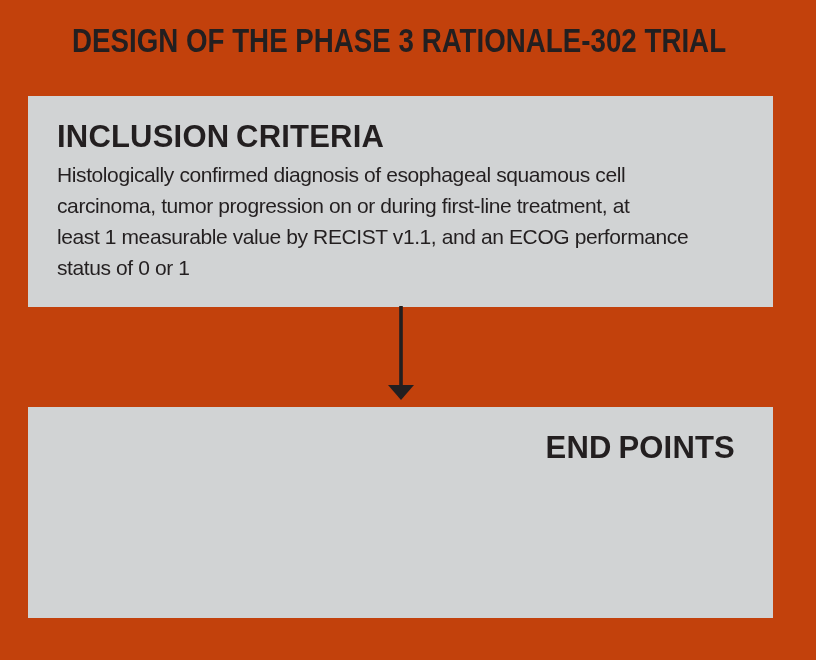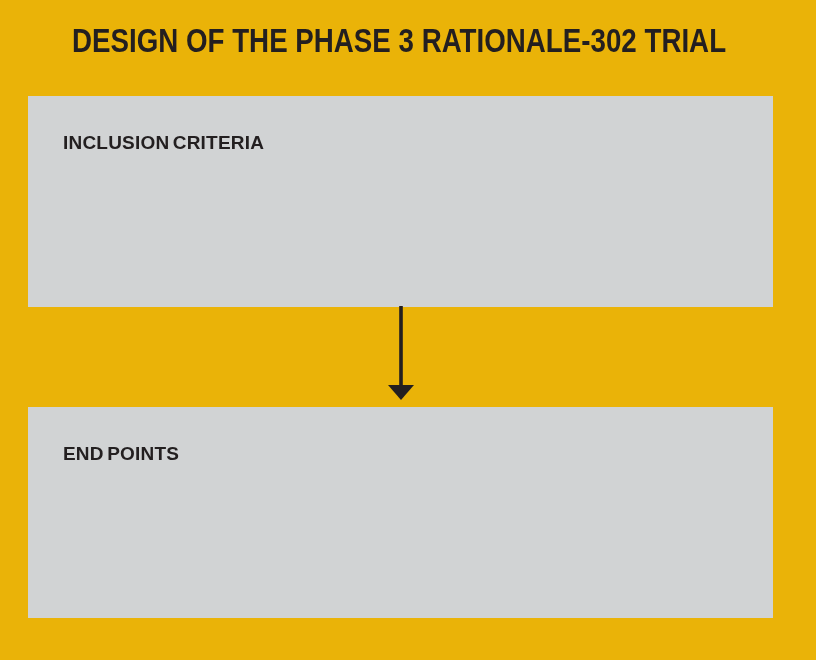--- a/index.html
+++ b/index.html
@@ -5,21 +5,21 @@
   html, body {
     margin: 0;
     padding: 0;
     background: #ffffff;
     font-family: "Liberation Sans", sans-serif;
   }
   .canvas {
     position: relative;
     width: 816px;
     height: 660px;
-    background: #eab308;
+    background: #c2410c;
     overflow: hidden;
   }
   .figure-title {
     position: absolute;
     left: 72px;
     top: 24px;
     margin: 0;
     font-size: 33px;
     line-height: 33px;
     font-weight: bold;
@@ -37,24 +37,25 @@
     box-sizing: border-box;
     padding: 25px 38px 0 29px;
   }
   .box-inclusion {
     top: 96px;
     height: 211px;
   }
   .box-endpoints {
     top: 407px;
     height: 211px;
+    text-align: right;
   }
   .box-heading {
-    margin: 6px;
-    font-size: 19px;
+    margin: 0;
+    font-size: 31px;
     line-height: 32px;
     font-weight: bold;
     color: #231f20;
     letter-spacing: 0.2px;
     word-spacing: -2px;
     white-space: pre;
   }
   .box-body {
     margin: 6px 0 0 0;
     font-size: 21px;
@@ -79,20 +80,24 @@
 </style>
 </head>
 <body>
 
 <div class="canvas">
 
   <h1 class="figure-title">DESIGN OF THE PHASE 3 RATIONALE-302 TRIAL</h1>
 
   <section class="box box-inclusion">
     <h2 class="box-heading">INCLUSION CRITERIA</h2>
+    <p class="box-body">Histologically confirmed diagnosis of esophageal squamous cell
+carcinoma, tumor progression on or during first-line treatment, at
+least 1 measurable value by RECIST v1.1, and an ECOG performance
+status of 0 or 1</p>
   </section>
 
   <div class="arrow-down">
     <svg viewBox="0 0 32 94" xmlns="http://www.w3.org/2000/svg" aria-hidden="true">
       <rect x="14.2" y="0" width="3.6" height="80" fill="#231f20"></rect>
       <polygon points="3,79 29,79 16,94" fill="#231f20"></polygon>
     </svg>
   </div>
 
   <section class="box box-endpoints">

